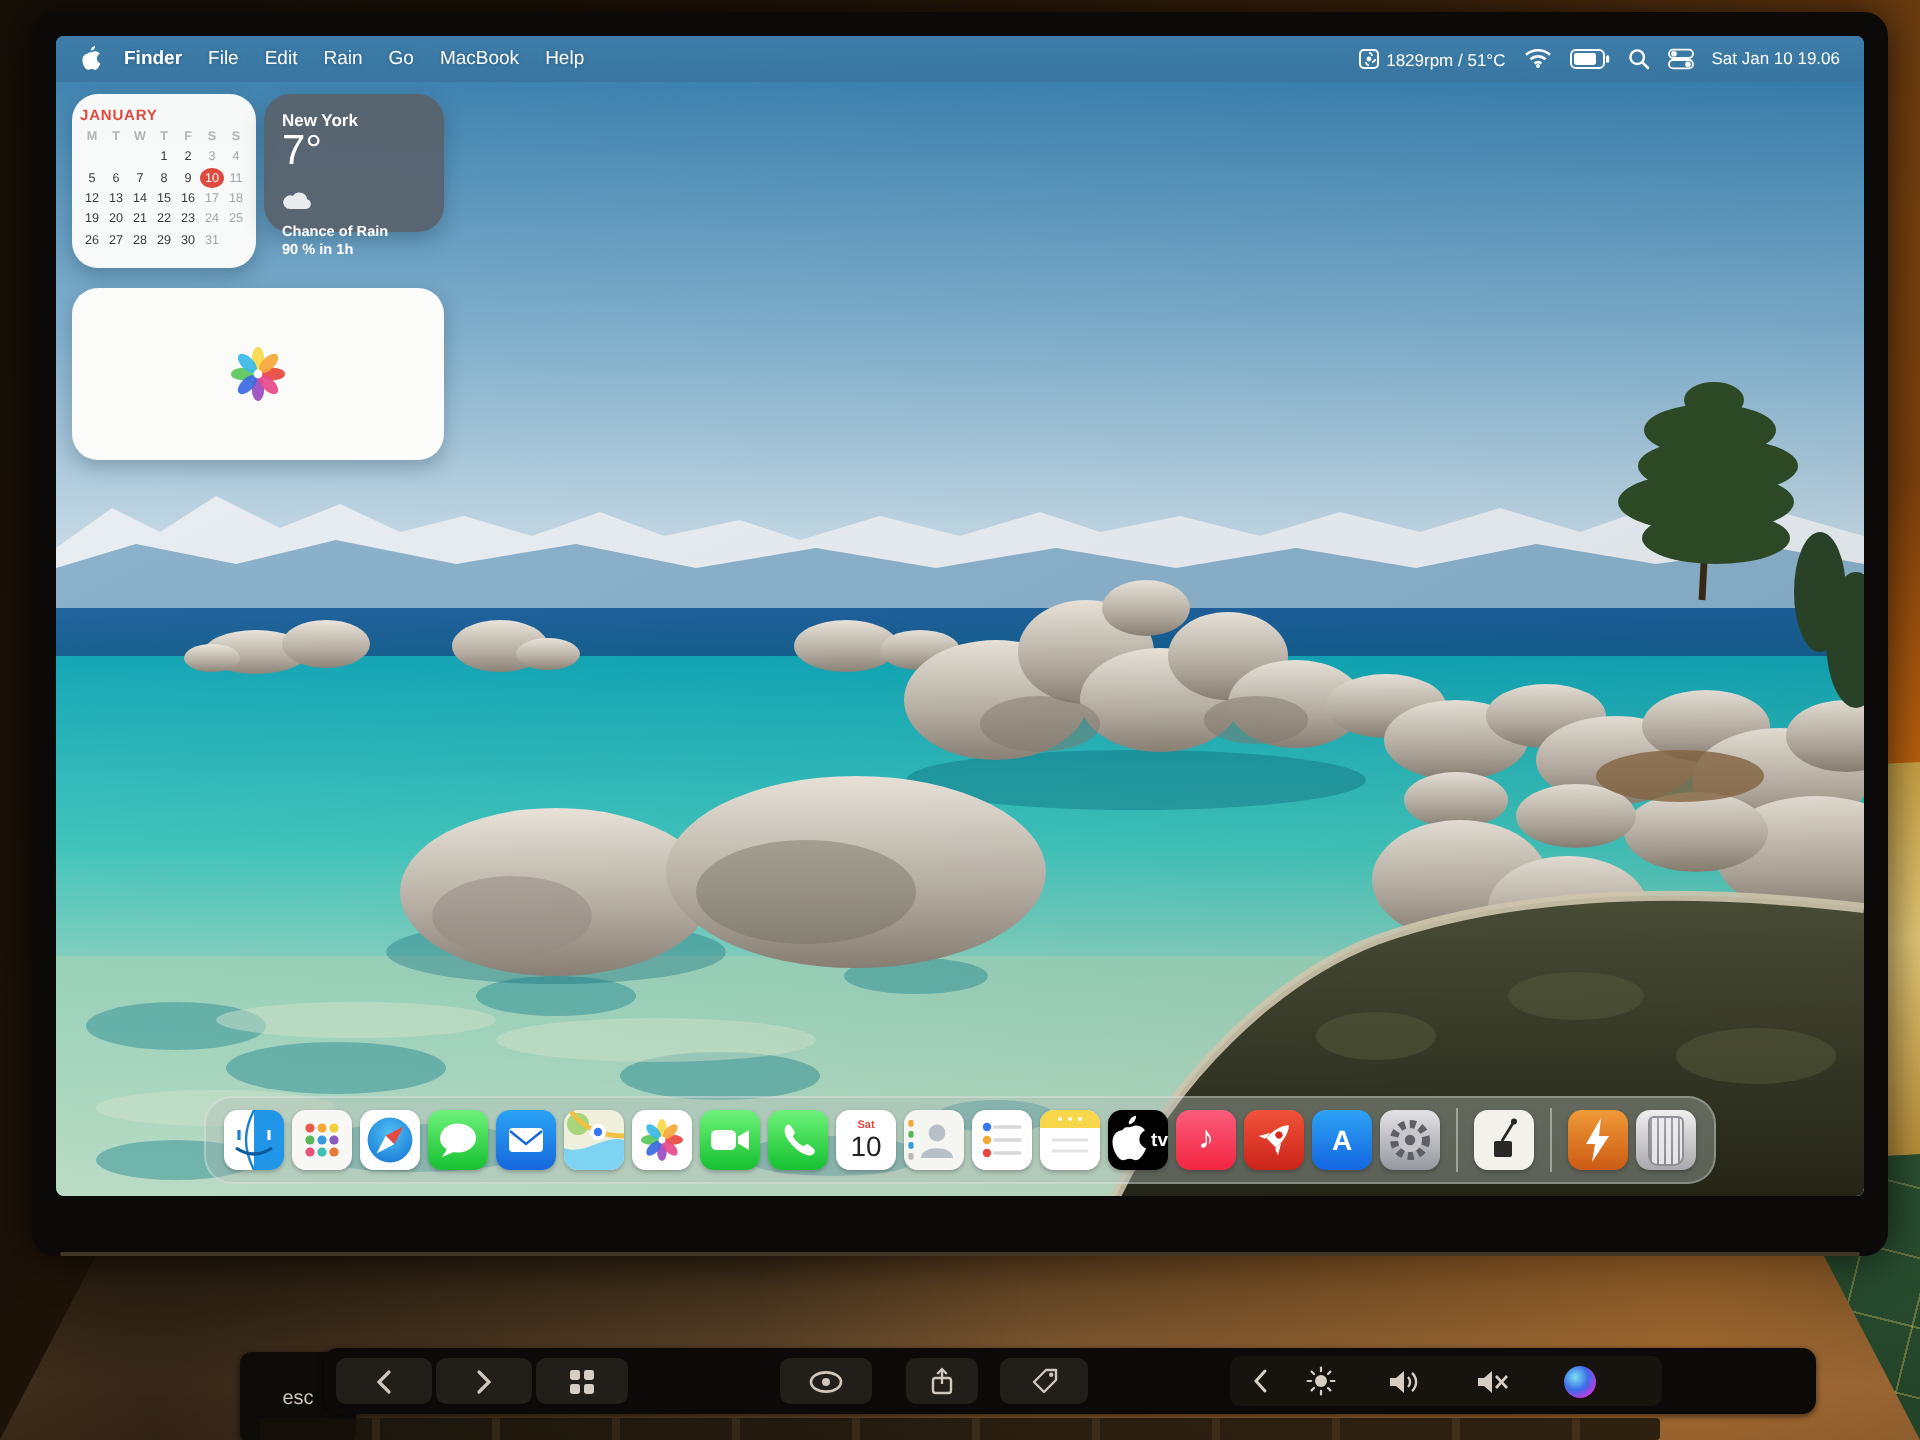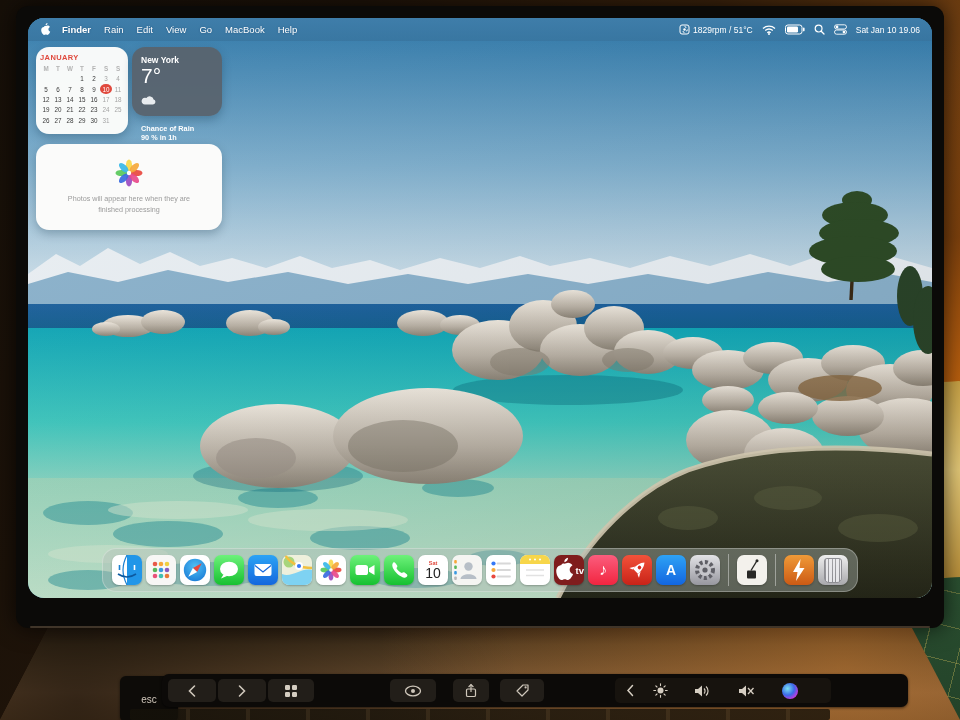--- a/index.html
+++ b/index.html
@@ -13,64 +13,64 @@
     background:repeating-linear-gradient(0deg,rgba(210,190,90,.35) 0 1px,transparent 1px 34px),
                repeating-linear-gradient(90deg,rgba(210,190,90,.35) 0 1px,transparent 1px 34px),
                linear-gradient(180deg,#2c5232,#1e3a24);}
   .desk-book{position:absolute;right:-6px;top:382px;width:42px;height:196px;transform:rotate(-3deg);
     background:linear-gradient(180deg,#c8a245,#e3c877 45%,#b88f3a);border-left:7px solid #6e2814;border-radius:2px;}
   
   .laptop-screen{position:absolute;left:16px;top:6px;width:928px;height:622px;background:#0b0a08;
     border-radius:12px;box-shadow:0 0 22px rgba(0,0,0,.7);}
   .bezel-label{position:absolute;left:0;right:0;bottom:7px;text-align:center;font-size:9px;
     letter-spacing:.6px;color:#3f382c;}
-  .screen{position:absolute;left:12px;top:12px;width:904px;height:580px;border-radius:16px;overflow:hidden;background:#2f7cab;}
+  .screen{position:absolute;left:12px;top:12px;width:904px;height:580px;border-radius:4px;overflow:hidden;background:#2f7cab;}
   .screen::after{content:"";position:absolute;inset:0;pointer-events:none;
     background:linear-gradient(155deg,rgba(255,240,220,.05),rgba(0,0,0,.05) 60%,rgba(40,20,0,.12));}
   .wallpaper{position:absolute;inset:0;width:100%;height:100%;display:block;}
   
   .menubar{position:absolute;top:0;left:0;right:0;height:23px;display:flex;align-items:center;gap:11px;
     padding:0 12px;background:linear-gradient(180deg,rgba(64,126,170,.92),rgba(56,116,158,.78));
     color:#fff;font-size:9.5px;z-index:5;}
   .mb-items{display:flex;gap:13px;align-items:center;}
   .mb-item{cursor:default;text-shadow:0 0 2px rgba(0,40,80,.4);}
   .mb-items .mb-item:first-of-type{font-weight:bold;}
-  .mb-status{margin-left:auto;display:flex;align-items:center;gap:9px;font-size:8.5px;}
+  .mb-status{margin-left:auto;display:flex;align-items:flex-start;gap:9px;font-size:8.5px;}
   .mb-status svg{display:block;}
   .fanwrap{display:flex;align-items:center;gap:3px;}
   
   .widget{position:absolute;border-radius:13px;z-index:4;box-shadow:0 4px 10px rgba(0,30,50,.25);}
   .w-cal{left:8px;top:29px;width:92px;height:87px;background:rgba(253,253,251,.97);padding:6px 4px;box-sizing:border-box;}
   .w-cal .month{color:#e0493d;font-size:7.5px;font-weight:bold;letter-spacing:.4px;margin-bottom:2px;}
   .cal-grid{display:grid;grid-template-columns:repeat(7,1fr);}
   .cal-grid span{display:flex;align-items:center;justify-content:center;height:9.5px;font-size:6.3px;color:#3a3a3a;}
   .cal-head span{color:#b3b3b3;font-weight:bold;}
   .cal-days span{height:10.4px;}
   .cal-days span.wk{color:#a5a5a5;}
   .cal-days span.today{background:#e0493d;color:#fff;border-radius:50%;}
   .w-weather{left:104px;top:29px;width:90px;height:69px;background:rgba(88,99,110,.95);padding:8px 9px;box-sizing:border-box;color:#fff;}
   .w-weather .city{font-size:8.5px;font-weight:bold;}
   .w-weather .temp{font-size:21px;font-weight:300;line-height:1.05;}
   .w-weather .cloud{margin-top:9px;}
-  .w-weather .cond{font-size:7.3px;font-weight:bold;margin-top:15px;}
+  .w-weather .cond{font-size:7.3px;font-weight:bold;margin-top:1px;}
   .w-weather .det{font-size:7.3px;font-weight:bold;}
   .w-photos{left:8px;top:126px;width:186px;height:86px;background:#fbfbfa;display:flex;flex-direction:column;
     align-items:center;justify-content:center;gap:6px;padding:6px 20px;box-sizing:border-box;}
   .w-photos .msg{font-size:7.2px;color:#9b9b9b;text-align:center;line-height:1.5;}
   
   .dock{position:absolute;left:50%;transform:translateX(-50%);bottom:6px;height:44px;width:756px;z-index:5;
     background:rgba(178,188,182,.40);border:1px solid rgba(255,255,255,.28);border-radius:14px;
     display:flex;align-items:center;justify-content:center;gap:4px;padding:0 6px;box-sizing:border-box;}
   .ic{width:30px;height:30px;border-radius:7px;position:relative;flex:0 0 auto;box-shadow:0 1px 2px rgba(0,0,0,.25);}
   .ic svg{display:block;width:30px;height:30px;}
   .dock-sep{width:1px;height:32px;background:rgba(255,255,255,.4);margin:0 4px;flex:0 0 auto;}
   .ic.cal{background:#fff;display:flex;flex-direction:column;align-items:center;justify-content:center;}
   .ic.cal .wd{font-size:5.5px;color:#e0493d;font-weight:bold;line-height:1;margin-top:2px;}
   .ic.cal .dy{font-size:14px;color:#222;line-height:1.1;font-weight:300;}
-  .ic.tv{background:#7f1d1d;display:flex;align-items:center;justify-content:center;gap:1px;text-align:center;}
+  .ic.tv{background:#000000;display:flex;align-items:center;justify-content:center;gap:1px;text-align:center;}
   .ic.tv .tvtxt{color:#fff;font-size:9.5px;font-weight:bold;letter-spacing:0;}
   .ic.music{background:linear-gradient(180deg,#fb5d7d,#f22540);display:flex;align-items:center;justify-content:center;}
   .ic.music span{color:#fff;font-size:16px;line-height:1;}
   .ic.appstore{background:linear-gradient(180deg,#2ea2f5,#1366e0);display:flex;align-items:center;justify-content:center;}
   .ic.appstore span{color:#fff;font-size:14px;font-weight:bold;}
   .ic.trash{background:linear-gradient(180deg,#efefef,#a9a9ad);}
   .ic.trash::before{content:"";position:absolute;inset:3px 6px 2px 6px;border-radius:3px 3px 5px 5px;
     background:repeating-linear-gradient(90deg,rgba(110,110,116,.55) 0 1px,rgba(235,235,238,.9) 1px 3.5px);
     border:1px solid #8f8f94;}
   
@@ -230,23 +230,23 @@
         </g>
       </svg>
 
       <div class="menubar">
         <svg width="11" height="13" viewBox="0 0 11 13">
           <path fill="#fff" d="M5.6,3.1 c0.6,0 1.2-0.5 1.9-0.5 c0.9,0 1.9,0.5 2.4,1.3 c-0.9,0.6-1.5,1.3-1.5,2.4 c0,1.2 0.8,2.1 1.8,2.4 c-0.4,1.2-1.6,3.2-2.7,3.2 c-0.6,0-0.9-0.4-1.7-0.4 c-0.8,0-1.2,0.4-1.8,0.4 c-1.2,0-2.8-2.6-2.8-4.8 c0-2.1 1.4-3.2 2.6-3.2 C4.5,2.9 5,3.1 5.6,3.1 Z M7.5,0 c0.1,0.9-0.6,2.2-1.9,2.3 C5.4,1.2 6.4,0.1 7.5,0 Z"></path>
         </svg>
         <div class="mb-items">
 
         <span class="mb-item">Finder</span>
+            <span class="mb-item">File</span>
+            <span class="mb-item">Edit</span>
             <span class="mb-item">Rain</span>
-            <span class="mb-item">Edit</span>
-            <span class="mb-item">View</span>
             <span class="mb-item">Go</span>
             <span class="mb-item">MacBook</span>
             <span class="mb-item">Help</span>
           </div>
         <div class="mb-status">
           <div class="fanwrap">
             <svg width="11" height="11" viewBox="0 0 11 11">
                 <rect x="1" y="1" width="9" height="9" rx="2" fill="none" stroke="#fff" stroke-width="1"></rect>
                 <circle cx="5.5" cy="5.5" r="1.2" fill="#fff"></circle>
                 <path d="M5.5,2.4 A1.5 1.5 0 0 1 7,4 M8.6,5.5 A1.5 1.5 0 0 1 7,7 M5.5,8.6 A1.5 1.5 0 0 1 4,7" stroke="#fff" stroke-width=".9" fill="none"></path>
@@ -349,21 +349,20 @@
             <ellipse cx="22.5" cy="15" rx="6" ry="3.1" fill="#e8483e" opacity=".92"></ellipse>
             <g transform="rotate(45 15 15)">
               <ellipse cx="15" cy="7.5" rx="3.1" ry="6" fill="#f5a83a" opacity=".92"></ellipse>
               <ellipse cx="15" cy="22.5" rx="3.1" ry="6" fill="#3a6ae0" opacity=".92"></ellipse>
               <ellipse cx="7.5" cy="15" rx="6" ry="3.1" fill="#38b8e8" opacity=".92"></ellipse>
               <ellipse cx="22.5" cy="15" rx="6" ry="3.1" fill="#e84a8a" opacity=".92"></ellipse>
             </g>
             <circle cx="15" cy="15" r="2.2" fill="#fff"></circle>
           </g>
         </svg>
-        <div class="msg">Photos will appear here when they are finished processing</div>
       </div>
 
       <div class="dock">
         <div class="ic">
           <svg viewBox="0 0 30 30">
               <defs>
                 <clipPath id="cpFind">
                   <rect width="30" height="30" rx="7"></rect>
                 </clipPath>
               </defs>

